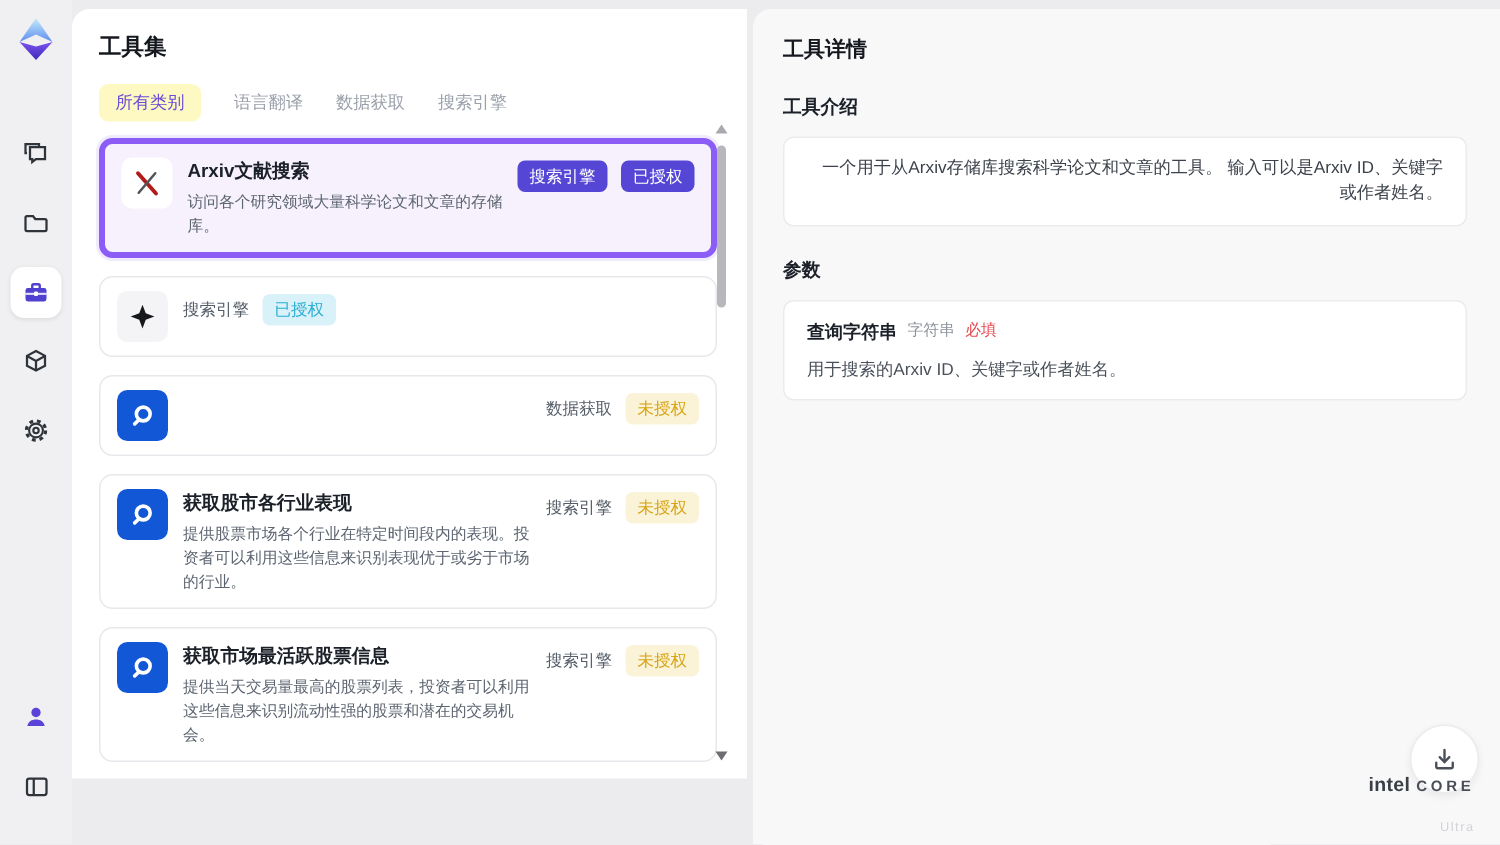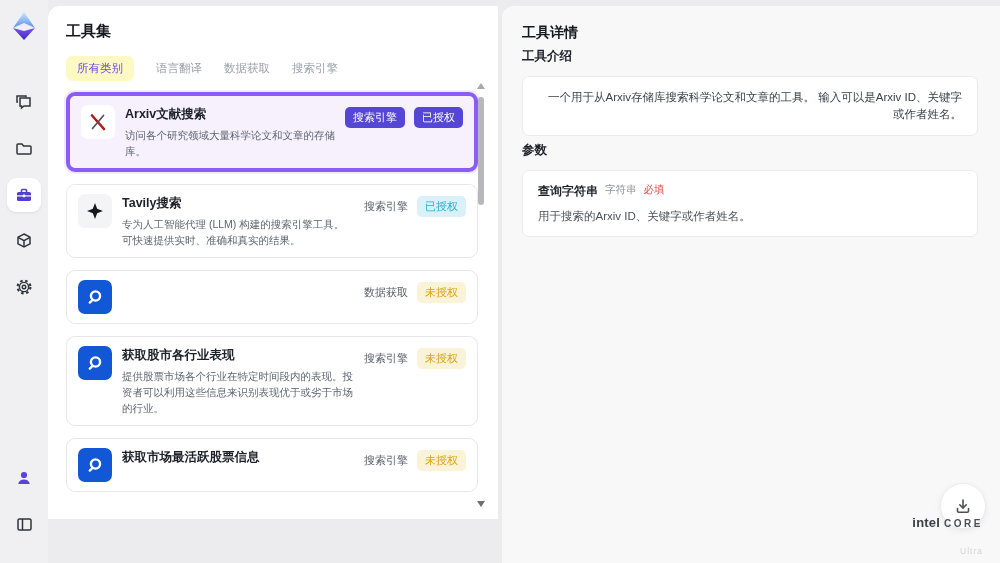--- a/index.html
+++ b/index.html
@@ -73,21 +73,21 @@
   }
   .scroll-arrow { position:absolute; left:0; width:0; height:0; border-left:4px solid transparent; border-right:4px solid transparent; }
   .scroll-arrow.up   { top:-2px; border-bottom:6px solid #a9a9ae; }
   .scroll-arrow.down { bottom:-2px; border-top:6px solid #6d6d72; }
   .scroll-thumb {
     position:absolute; left:1px; top:12px; width:6px; height:108px;
     background:#b7b7bc; border-radius:3px;
   }
   
   .detail-title { font-size:14px; font-weight:bold; color:#15181e; }
-  .section-head { font-size:12.5px; font-weight:bold; color:#1c2028; margin-top:6px; }
+  .section-head { font-size:12.5px; font-weight:bold; color:#1c2028; margin-top:21px; }
   .white-box {
     background:#ffffff; border:1px solid #ebebee; border-radius:7px;
     margin-top:11px; padding:12px 15px;
   }
   .intro-text { font-size:11.5px; color:#3c424b; line-height:17px;text-align:right; }
   .param-line { display:flex; align-items:flex-start; gap:7px; }
   .param-name { font-size:12px; font-weight:bold; color:#1c2028; }
   .param-type { font-size:10.5px; color:#8b919b; }
   .param-req  { font-size:10.5px; color:#e5484d; }
   .param-desc { font-size:11.5px; color:#4a505a; margin-top:9px; }
@@ -200,24 +200,20 @@
         <span class="pill purple">已授权</span>
       </div>
     </div>
 
     <div class="card">
       <div class="tool-icon">
         <svg width="20" height="20" viewBox="0 0 24 24" fill="#17181c">
           <polygon points="12,2.5 14.6,9.4 21.5,12 14.6,14.6 12,21.5 9.4,14.6 2.5,12 9.4,9.4"></polygon>
         </svg>
       </div>
-      <div class="tool-body">
-        <div class="tool-name">Tavily搜索</div>
-        <div class="tool-desc">专为人工智能代理 (LLM) 构建的搜索引擎工具。可快速提供实时、准确和真实的结果。</div>
-      </div>
       <div class="badges">
         <span class="cat-text">搜索引擎</span>
         <span class="pill cyan">已授权</span>
       </div>
     </div>
 
     <div class="card">
       <div class="tool-icon blue">
         <svg width="20" height="20" viewBox="0 0 20 20" fill="none" stroke="#ffffff">
           <circle cx="10.5" cy="9" r="4.6" stroke-width="2.4"></circle>
@@ -251,20 +247,21 @@
 
     <div class="card">
       <div class="tool-icon blue">
         <svg width="20" height="20" viewBox="0 0 20 20" fill="none" stroke="#ffffff">
           <circle cx="10.5" cy="9" r="4.6" stroke-width="2.4"></circle>
           <line x1="7" y1="13.5" x2="4.8" y2="15.6" stroke-width="2.4" stroke-linecap="round"></line>
         </svg>
       </div>
       <div class="tool-body">
         <div class="tool-name">获取市场最活跃股票信息</div>
+        <div class="tool-desc">提供当天交易量最高的股票列表，投资者可以利用这些信息来识别流动性强的股票和潜在的交易机会。</div>
       </div>
       <div class="badges">
         <span class="cat-text">搜索引擎</span>
         <span class="pill yellow">未授权</span>
       </div>
     </div>
 
   </div>
 
   <div class="scrollbar">

